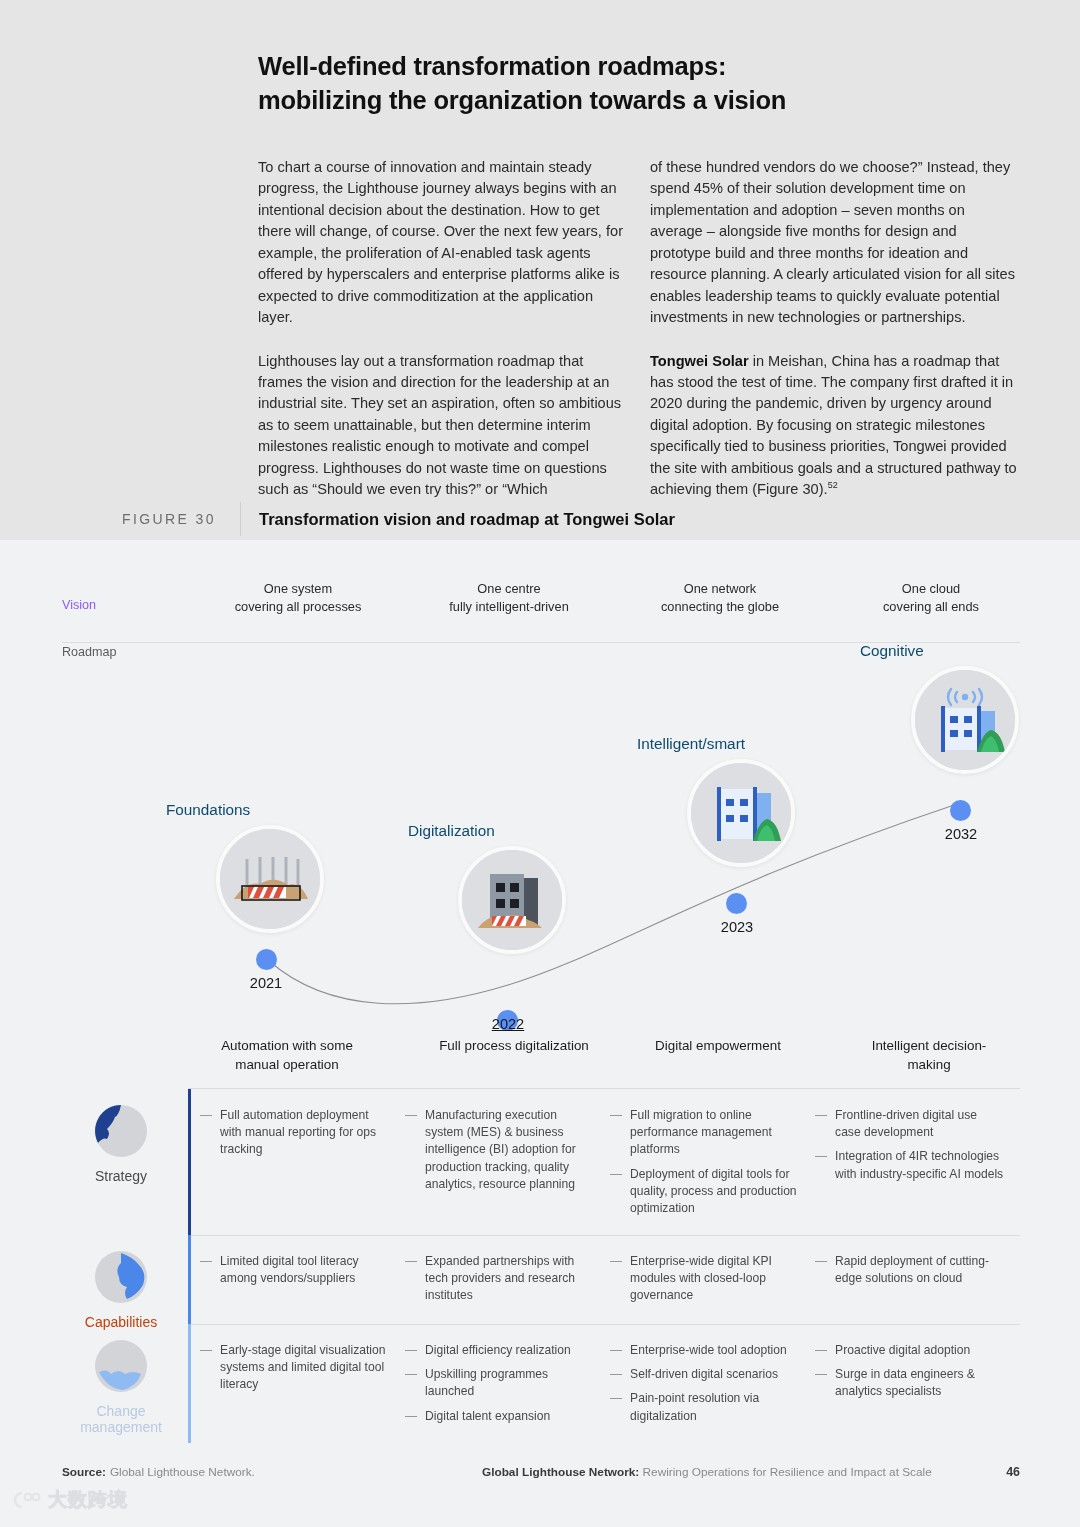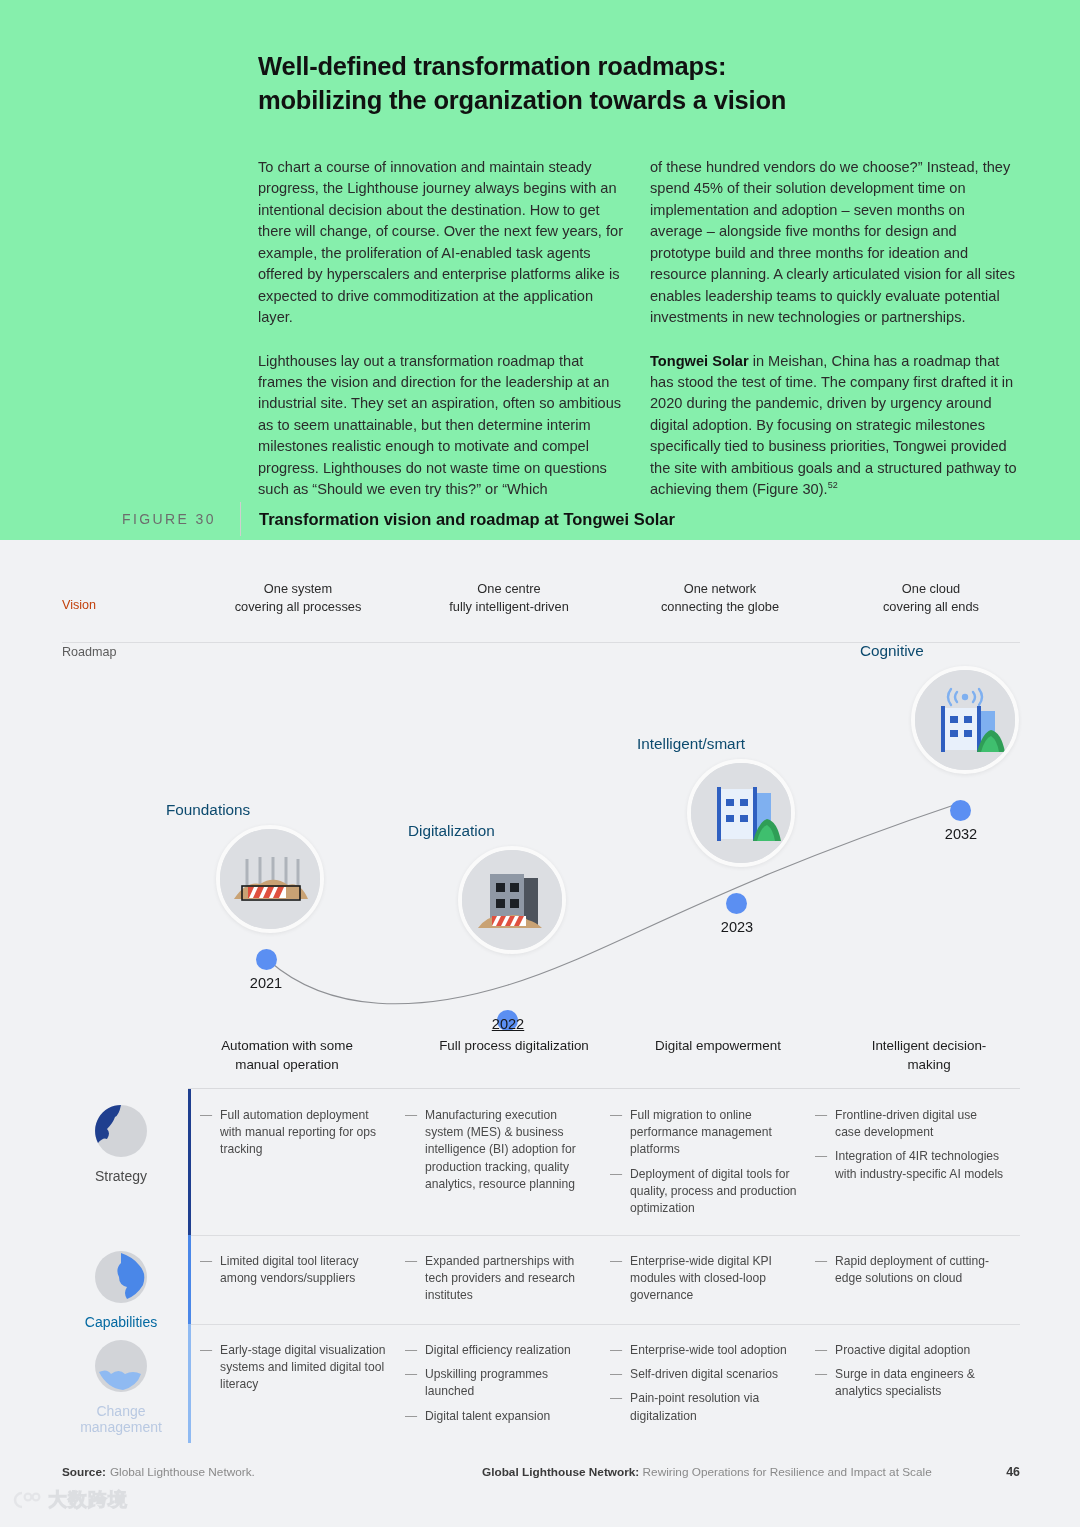--- a/index.html
+++ b/index.html
@@ -8,21 +8,21 @@
     background:#ffffff;
     font-family:"Liberation Sans", sans-serif;
     color:#1a1a1a;
     position:relative;
     overflow:hidden;
   }
 
   
   .article{
     position:absolute; left:0; top:0; width:1080px; height:540px;
-    background:#86efac;
+    background:#e5e5e5;
   }
   .headline{
     position:absolute; left:258px; top:50px; width:760px;
     font-size:25.5px; font-weight:700; line-height:1.32; color:#111111;
     letter-spacing:-0.2px;
   }
   .cols{
     position:absolute; left:258px; top:142px; width:762px;
     display:flex; gap:22px;
   }
@@ -53,21 +53,21 @@
   .panel{
     position:absolute; left:0; top:540px; width:1080px; height:987px;
     background:#f1f2f4;
   }
 
   .vision-row{
     position:absolute; left:62px; top:40px; width:958px; height:52px;
   }
   .row-label{
     position:absolute; left:0; top:18px;
-    font-size:12.6px; color:#c2410c;
+    font-size:12.6px; color:#8b5cf6;
   }
   .vision-item{
     position:absolute; top:0; width:220px; text-align:center;
     font-size:12.8px; line-height:1.42; color:#2b2b2b;
   }
   .vi0{left:126px;} .vi1{left:337px;} .vi2{left:548px;} .vi3{left:759px;}
 
   .hr-light{
     position:absolute; left:62px; top:102px; width:958px; height:1px;
     background:#dcdde0;
@@ -404,21 +404,21 @@
     <div class="mrow" style="min-height:89px;">
       <div class="rowline"></div>
       <div class="accent" style="background:#4a87e8;"></div>
       <div class="rowicon">
         <div class="puzzle">
           <svg viewBox="0 0 56 56" width="56" height="56">
             <circle cx="28" cy="28" r="26" fill="#d2d4d8"></circle>
             <path d="M28 4 Q 40 8 46 16 Q 54 24 50 36 Q 44 46 34 50 Q 30 44 34 38 Q 26 36 26 28 Q 22 20 28 14 Z" fill="#4a87e8"></path>
           </svg>
         </div>
-        <span class="lbl" style="color:#0369a1;">Capabilities</span>
+        <span class="lbl" style="color:#c2410c;">Capabilities</span>
       </div>
       <div class="cells">
         <div class="cell">
           <div class="bullet">
               <span class="dash">—</span>
               <span>Limited digital tool literacy among vendors/suppliers</span>
             </div>
         </div>
         <div class="cell">
           <div class="bullet">

